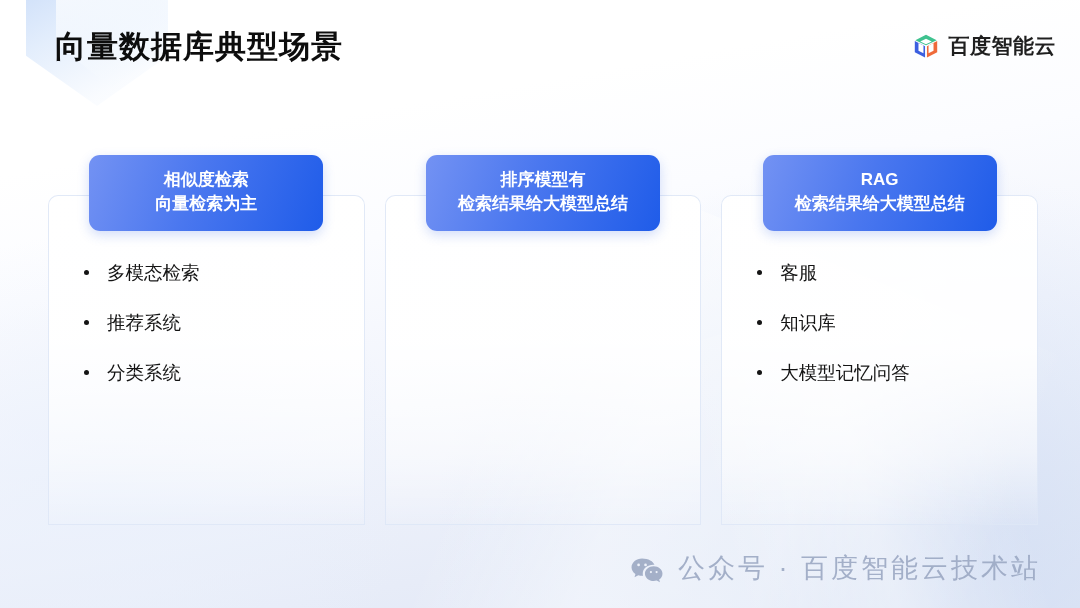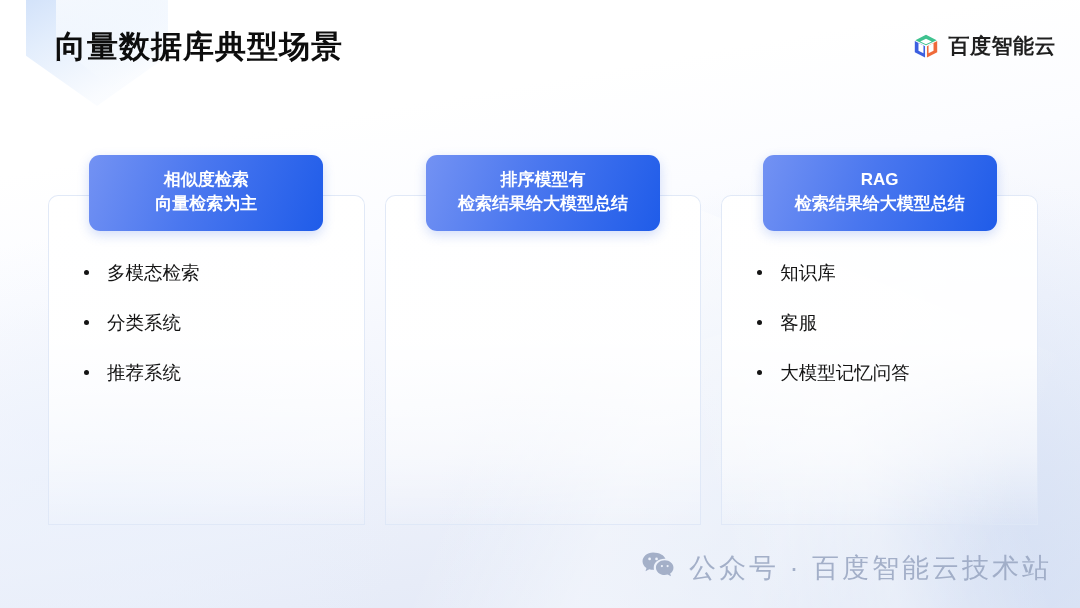--- a/index.html
+++ b/index.html
@@ -201,24 +201,24 @@
     width: 5px;
     height: 5px;
     border-radius: 50%;
     background: #141414;
   }
   .card-list.indent-narrow { padding-left: 20px; }
 
   
   .watermark {
     position: absolute;
-    right: 28px;
+    right: 39px;
     bottom: 22px;
     display: flex;
-    align-items: flex-start;
+    align-items: flex-end;
     gap: 14px;
     color: #9aa7c2;
     opacity: .88;
   }
   .wechat-icon { width: 34px; height: 30px; display: block; }
   .watermark-text {
     font-size: 27px;
     letter-spacing: 3px;
     color: #9aa7c2;
     white-space: nowrap;
@@ -254,40 +254,40 @@
 
   <div class="cards">
 
     <div class="card">
       <div class="card-pill">
         <span class="l1">相似度检索</span>
         <span class="l2">向量检索为主</span>
       </div>
       <ul class="card-list">
         <li>多模态检索</li>
+        <li>推荐系统</li>
         <li>分类系统</li>
-        <li>推荐系统</li>
       </ul>
     </div>
 
     <div class="card">
       <div class="card-pill">
         <span class="l1">排序模型有</span>
         <span class="l2">检索结果给大模型总结</span>
       </div>
     </div>
 
     <div class="card">
       <div class="card-pill">
         <span class="l1">RAG</span>
         <span class="l2">检索结果给大模型总结</span>
       </div>
       <ul class="card-list">
+        <li>客服</li>
         <li>知识库</li>
-        <li>客服</li>
         <li>大模型记忆问答</li>
       </ul>
     </div>
 
   </div>
 
   <div class="watermark">
     <svg class="wechat-icon" viewBox="0 0 40 34">
       <path d="M14.2 2.2C7.3 2.2 1.8 6.9 1.8 12.6c0 3.2 1.8 6.1 4.6 8L5.3 24.4l4.5-2.3c1.4.4 2.9.6 4.4.6.4 0 .8 0 1.2-.1-.3-.9-.4-1.8-.4-2.7 0-5.7 5.5-10.3 12.4-10.3.5 0 1 0 1.4.1C27.6 5.7 21.5 2.2 14.2 2.2z" fill="#9aa7c2"></path>
       <circle cx="10.1" cy="9.9" r="1.6" fill="#eef2fa"></circle>

